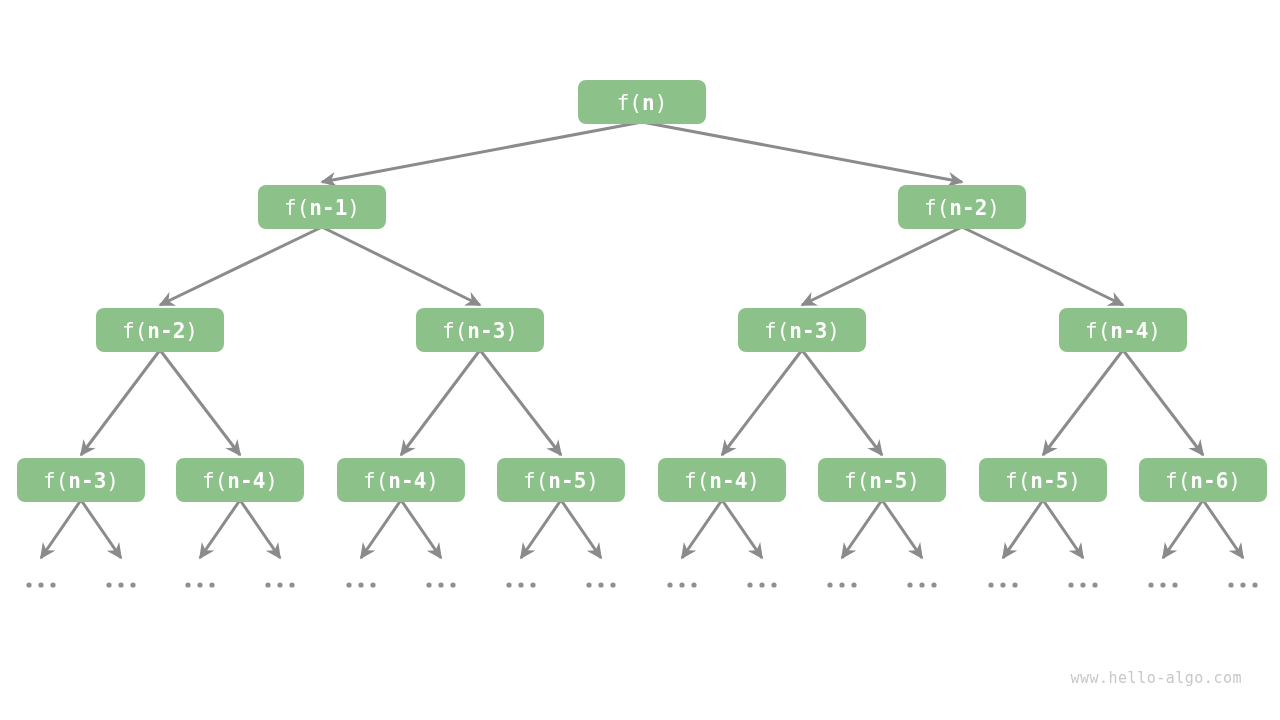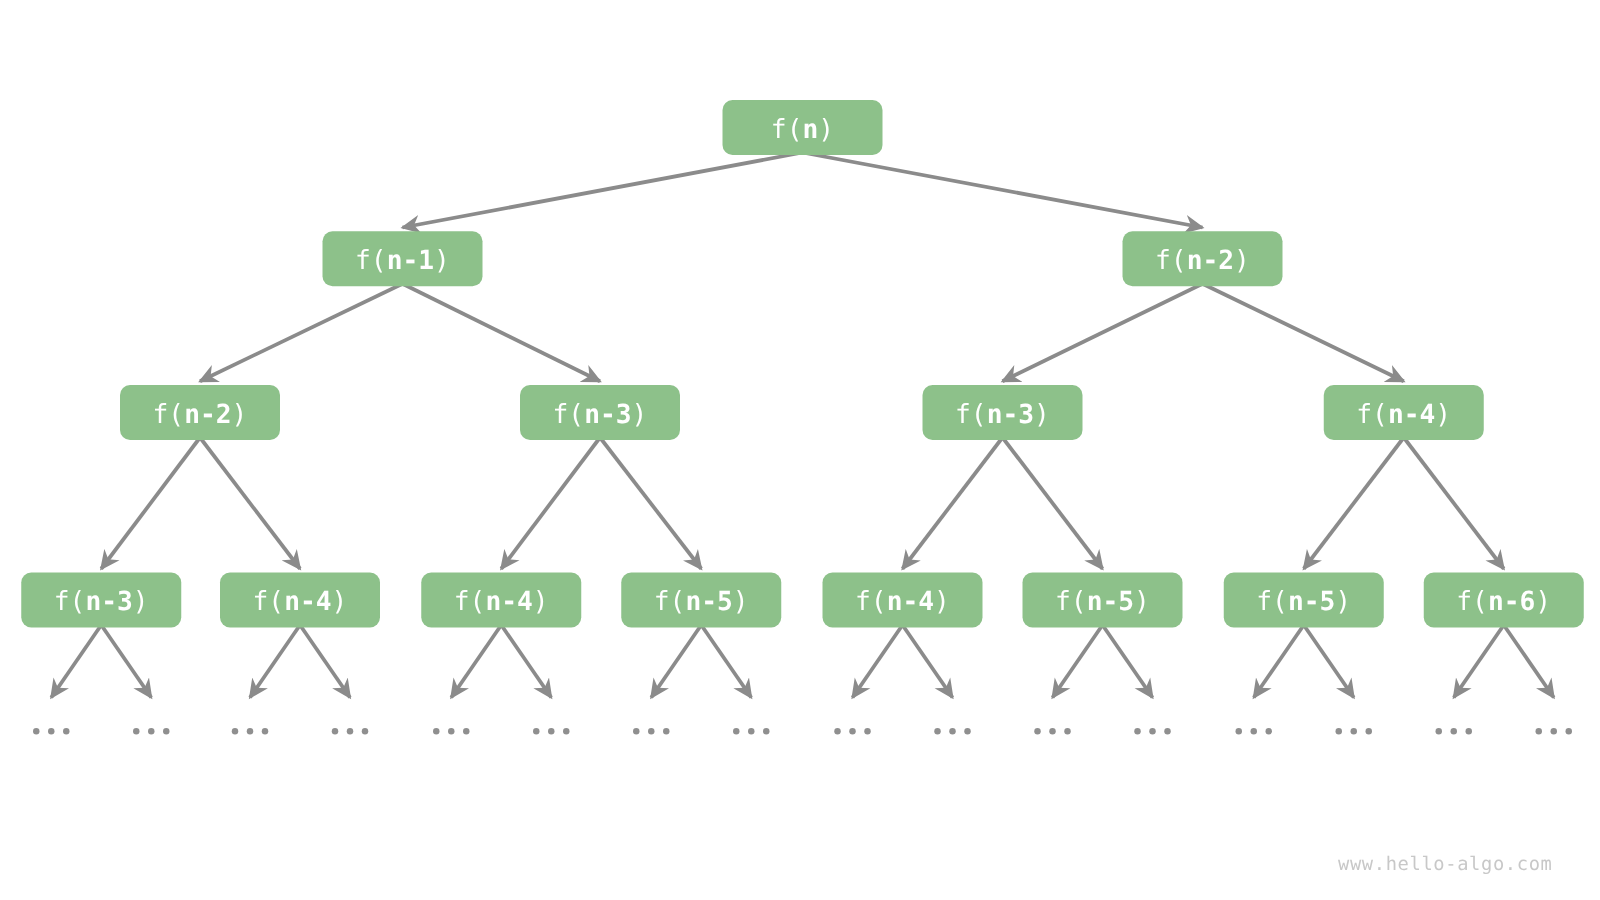--- a/index.html
+++ b/index.html
@@ -16,21 +16,21 @@
     height: 720px;
     background: #ffffff;
     font-family: "DejaVu Sans Mono", monospace;
   }
   svg text {
     font-family: "DejaVu Sans Mono", monospace;
   }
   .watermark {
     position: absolute;
     right: 38px;
-    bottom: 20px;
+    bottom: 33px;
     font-size: 15px;
     letter-spacing: 0.5px;
     color: #c8c8c8;
     font-family: "DejaVu Sans Mono", monospace;
     user-select: none;
   }
 </style>
 </head>
 <body>
 

